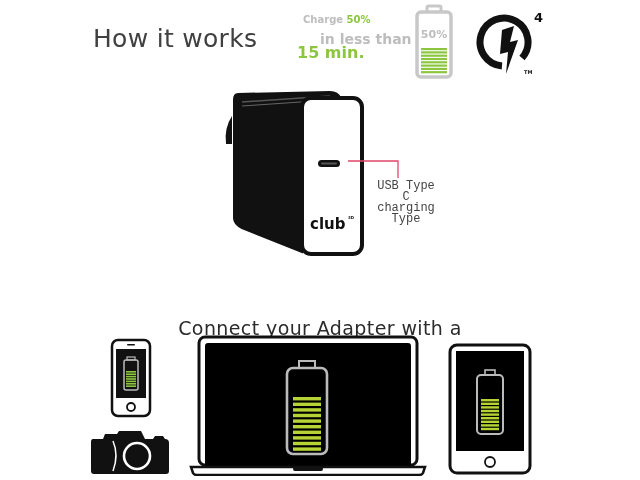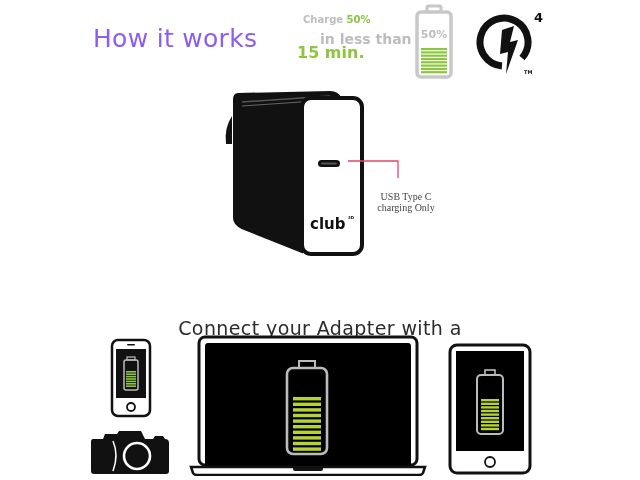--- a/index.html
+++ b/index.html
@@ -1,24 +1,24 @@
 <!DOCTYPE html>
 <html><head>
 <meta charset="utf-8">
 <style>
   html,body{margin:0;padding:0;background:#fff;}
   body{width:640px;height:480px;position:relative;overflow:hidden;font-family:"DejaVu Sans","Liberation Sans",sans-serif;}
   .abs{position:absolute;}
-  .title{left:93px;top:24px;font-size:25px;color:#8b5cf6;letter-spacing:0.3px;}
+  .title{left:93px;top:24px;font-size:25px;color:#404040;letter-spacing:0.3px;}
   .promo1{left:303px;top:14px;font-size:10px;font-weight:bold;color:#bdbdbd;}
   .promo1 .g{color:#8cc63f;}
   .promo2{left:320px;top:31px;font-size:14px;font-weight:bold;color:#bdbdbd;}
   .promo3{left:297px;top:43px;font-size:16px;font-weight:bold;color:#8cc63f;}
   .caption{left:0;width:640px;text-align:center;font-size:19px;color:#2b2b2b;letter-spacing:0.4px;line-height:23px;margin-top:48px;}
-  .usb-label{left:375px;top:191px;font-size:10px;color:#444;line-height:11px;text-align:center;width:62px;font-family:Liberation Serif, serif;}
+  .usb-label{left:375px;top:181px;font-size:12px;color:#444;line-height:11px;text-align:center;width:62px;font-family:Liberation Mono, monospace;}
 </style>
 </head>
 <body>
 
 <div class="abs title">How it works</div>
 
 <div class="abs promo1"><span>Charge </span><span class="g">50%</span></div>
 <div class="abs promo2">in less than</div>
 <div class="abs promo3">15 min.</div>
 
@@ -60,21 +60,21 @@
 
   <text x="90" y="141" font-family="DejaVu Sans, sans-serif" font-size="15" font-weight="bold" fill="#111">club</text>
   <text x="128" y="131" font-family="DejaVu Sans, sans-serif" font-size="4" font-weight="bold" fill="#111">3D</text>
 </svg>
 
 <svg class="abs" style="left:348px;top:158px" width="60" height="22">
   <path d="M0 3 L50 3 L50 20" fill="none" stroke="#e2466a" stroke-width="1.3"></path>
 </svg>
 <div class="abs usb-label">
   <div>USB Type C</div>
-  <div>charging Only</div>
+  <div>charging Type</div>
 </div>
 
 <div class="abs caption" style="top:269px">
   <div>Connect your Adapter with a</div>
 </div>
 
 <svg class="abs" style="left:110px;top:338px" width="42" height="80" viewBox="0 0 42 80">
   <rect x="2" y="2" width="38" height="76" rx="6" fill="#fff" stroke="#111" stroke-width="2.5"></rect>
   <rect x="6" y="11" width="30" height="49" fill="#111"></rect>
   <rect x="17" y="6" width="8" height="1.6" rx="0.8" fill="#111"></rect>

